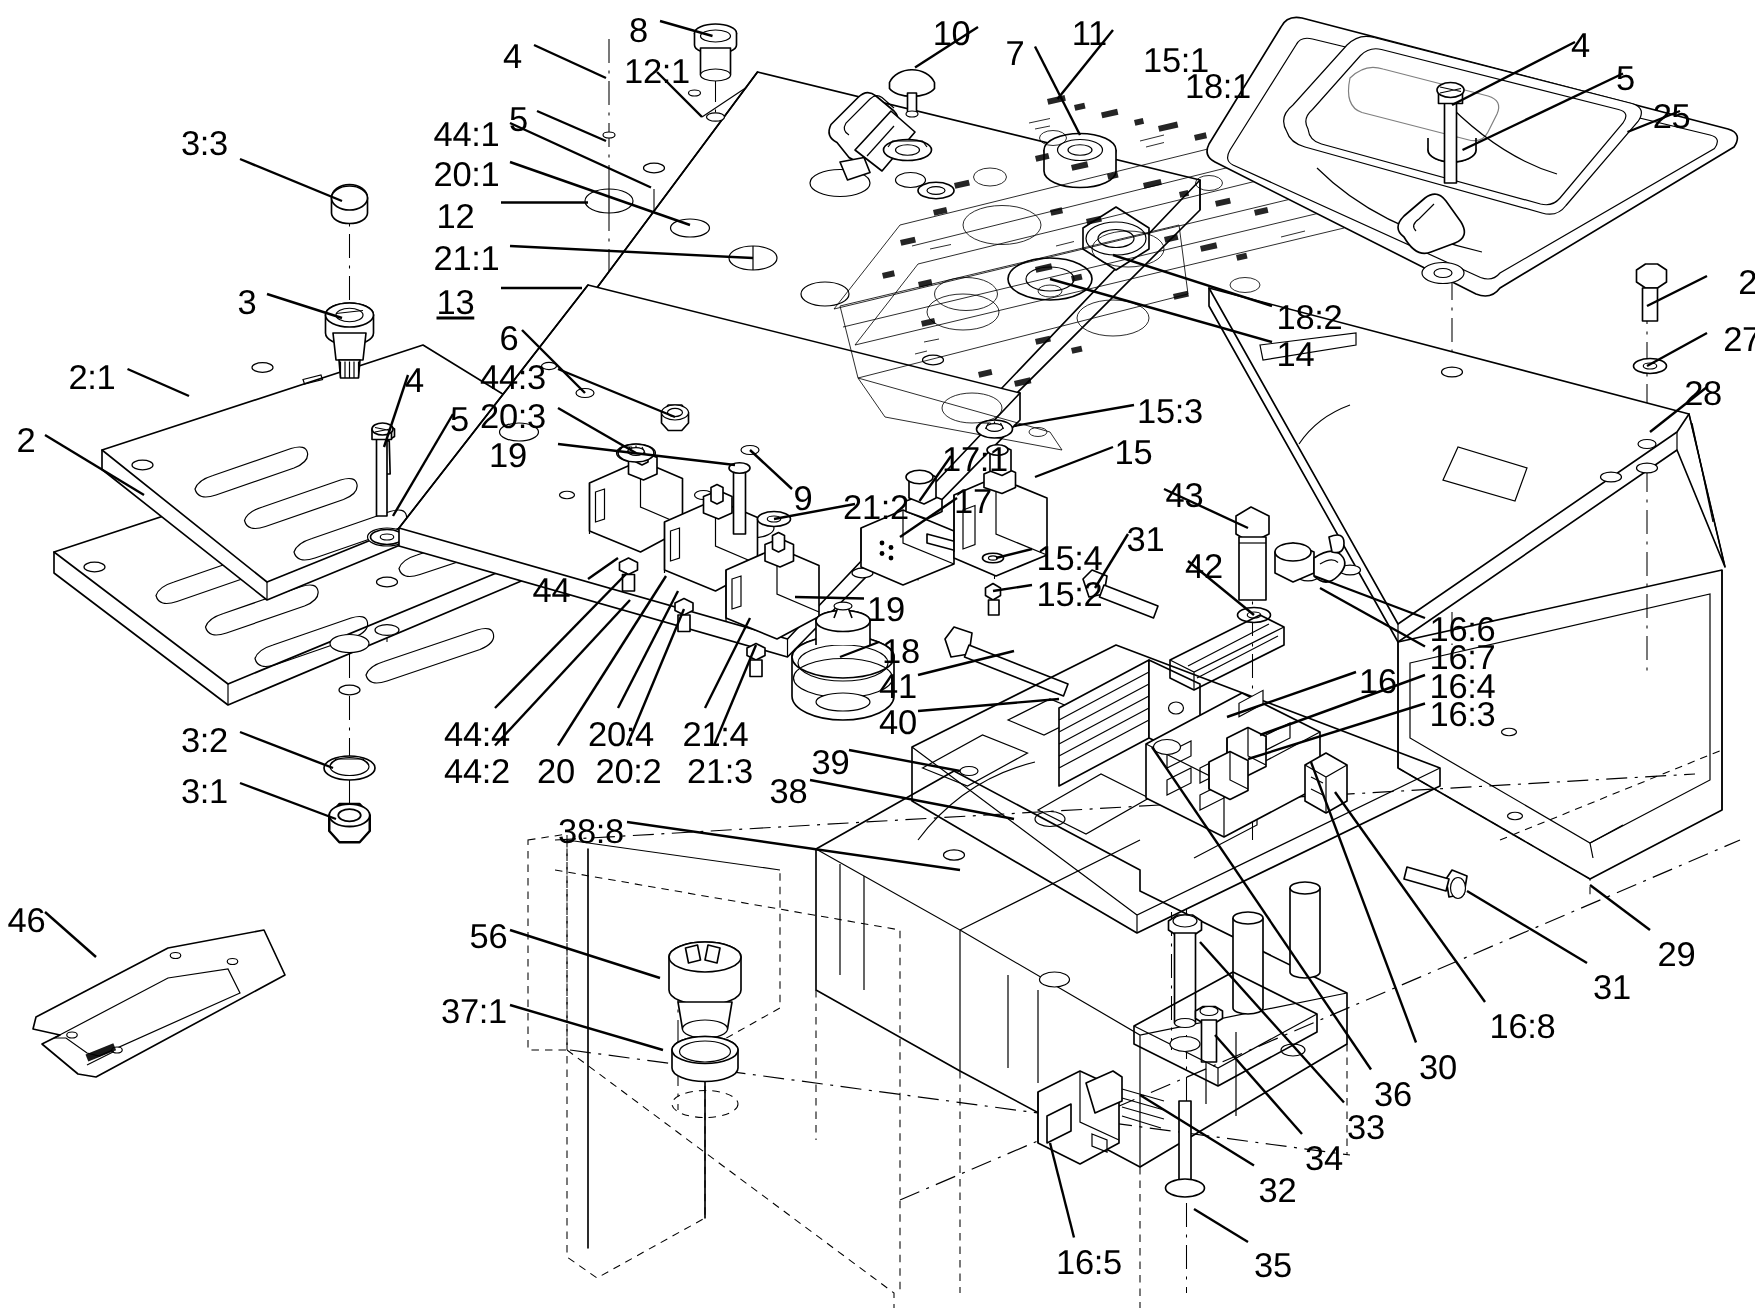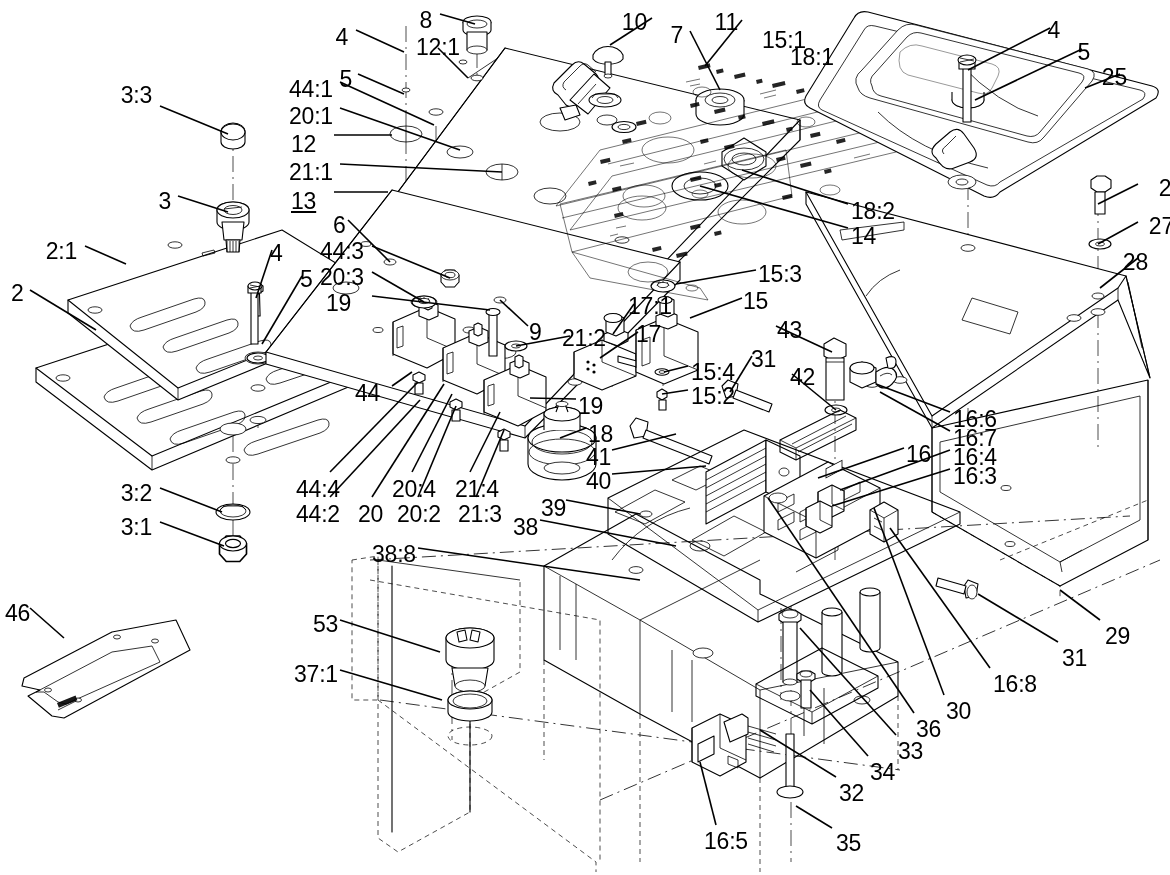--- a/index.html
+++ b/index.html
@@ -808,21 +808,21 @@
       <div class="lbl" style="top: 516px; left: 0px; width: 152px; text-align: right;">3:1</div>
       <div class="lbl" style="top: 478px; left: 296px;">44:4</div>
       <div class="lbl" style="top: 503px; left: 296px;">44:2</div>
       <div class="lbl" style="top: 478px; left: 392px;">20:4</div>
       <div class="lbl" style="top: 478px; left: 455px;">21:4</div>
       <div class="lbl" style="top: 503px; left: 358px;">20</div>
       <div class="lbl" style="top: 503px; left: 397px;">20:2</div>
       <div class="lbl" style="top: 503px; left: 458px;">21:3</div>
       <div class="lbl" style="top: 543px; left: 372px;">38:8</div>
       <div class="lbl" style="top: 602px; left: 5px;">46</div>
-      <div class="lbl" style="top: 613px; left: 313px;">53</div>
+      <div class="lbl" style="top: 613px; left: 313px;">56</div>
       <div class="lbl" style="top: 663px; left: 294px;">37:1</div>
       <div class="lbl" style="top: 625px; left: 1105px;">29</div>
       <div class="lbl" style="top: 647px; left: 1062px;">31</div>
       <div class="lbl" style="top: 673px; left: 993px;">16:8</div>
       <div class="lbl" style="top: 700px; left: 946px;">30</div>
       <div class="lbl" style="top: 718px; left: 916px;">36</div>
       <div class="lbl" style="top: 740px; left: 898px;">33</div>
       <div class="lbl" style="top: 761px; left: 870px;">34</div>
       <div class="lbl" style="top: 782px; left: 839px;">32</div>
       <div class="lbl" style="top: 830px; left: 704px;">16:5</div>

